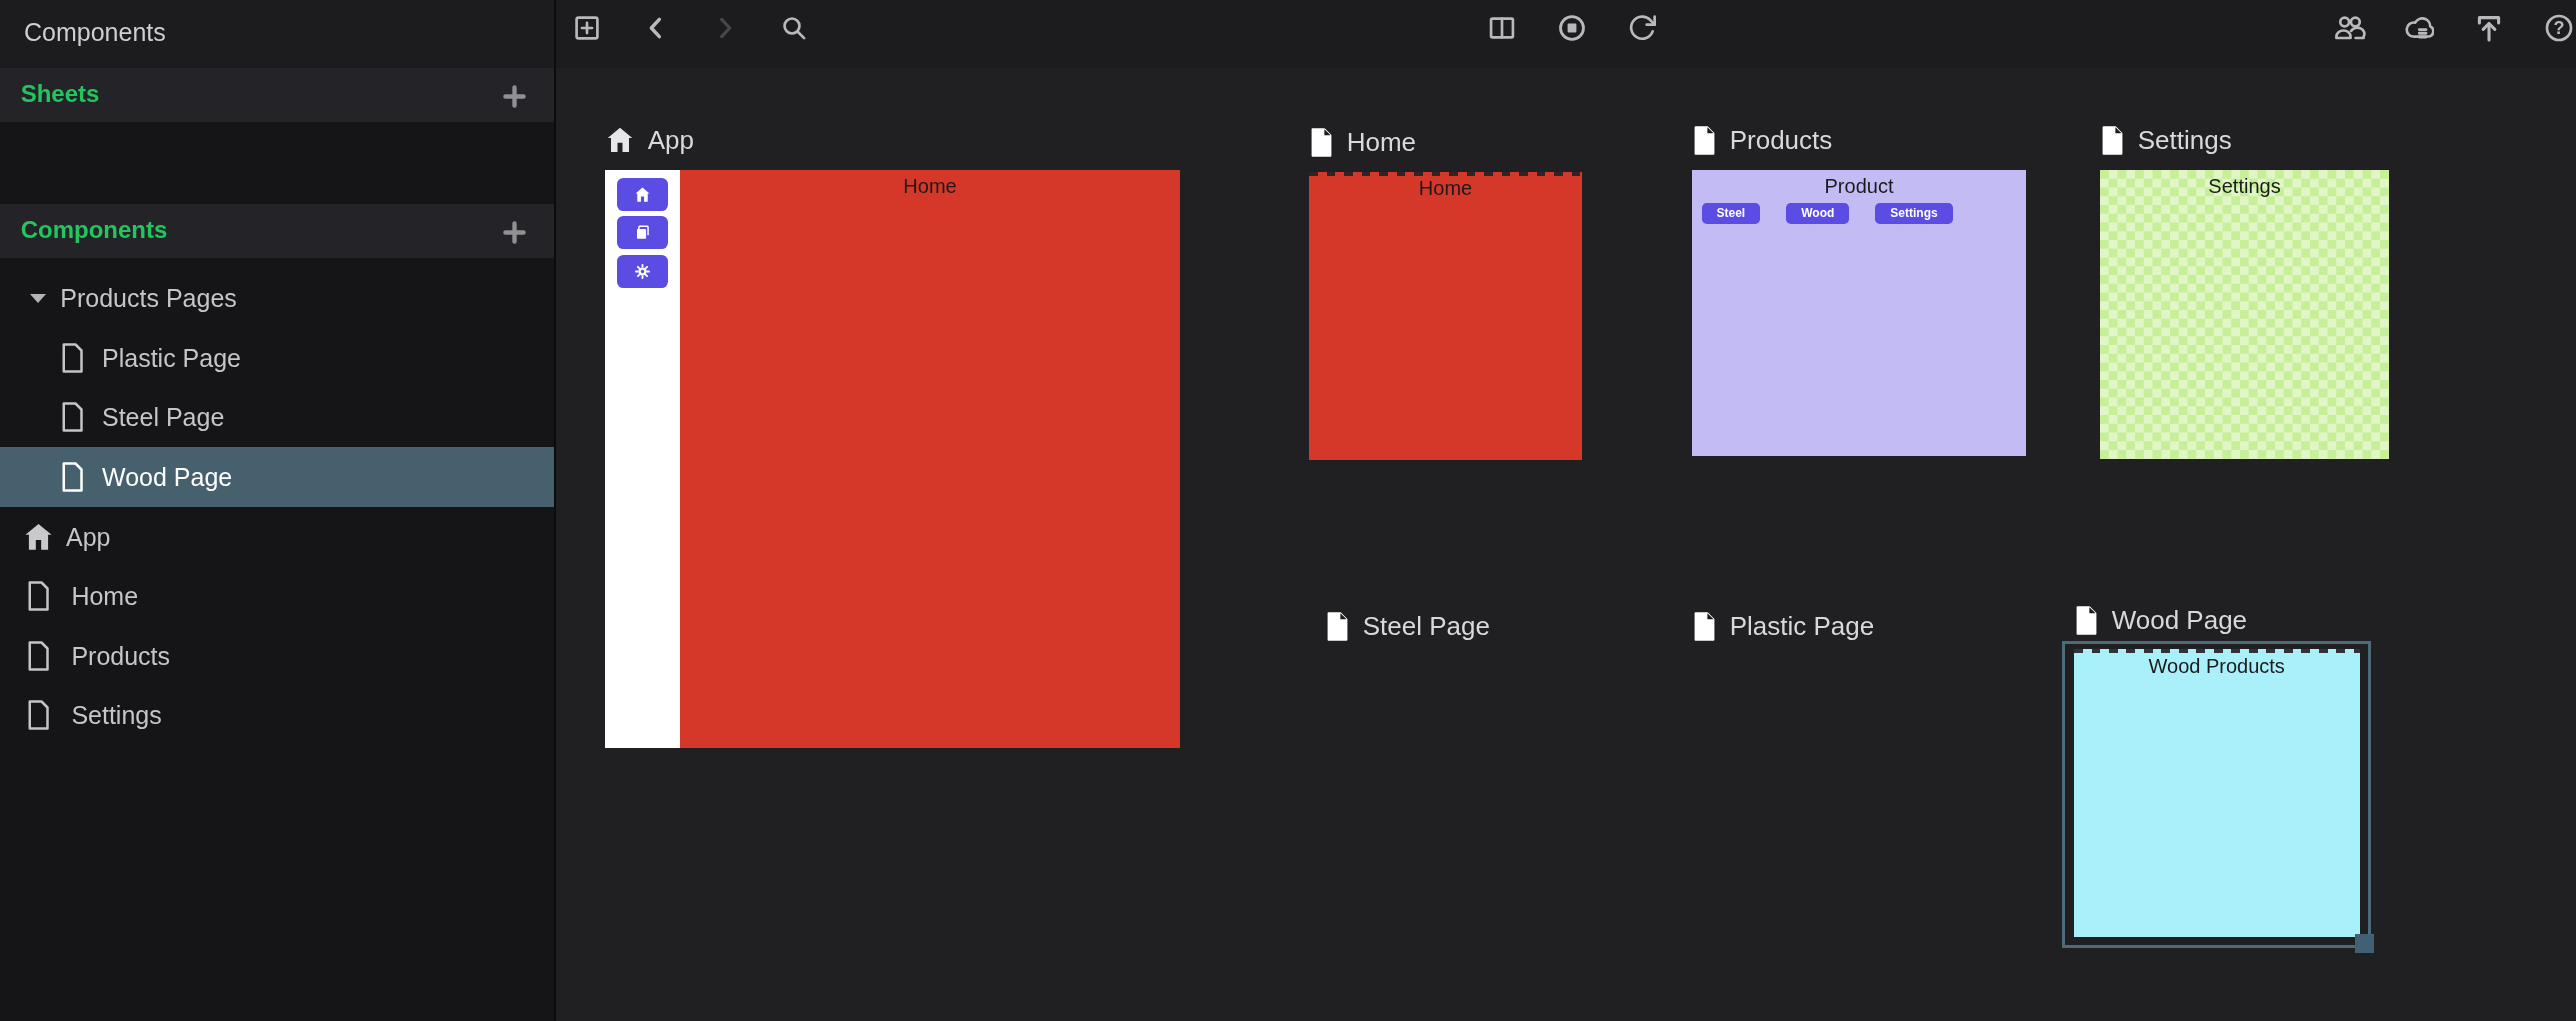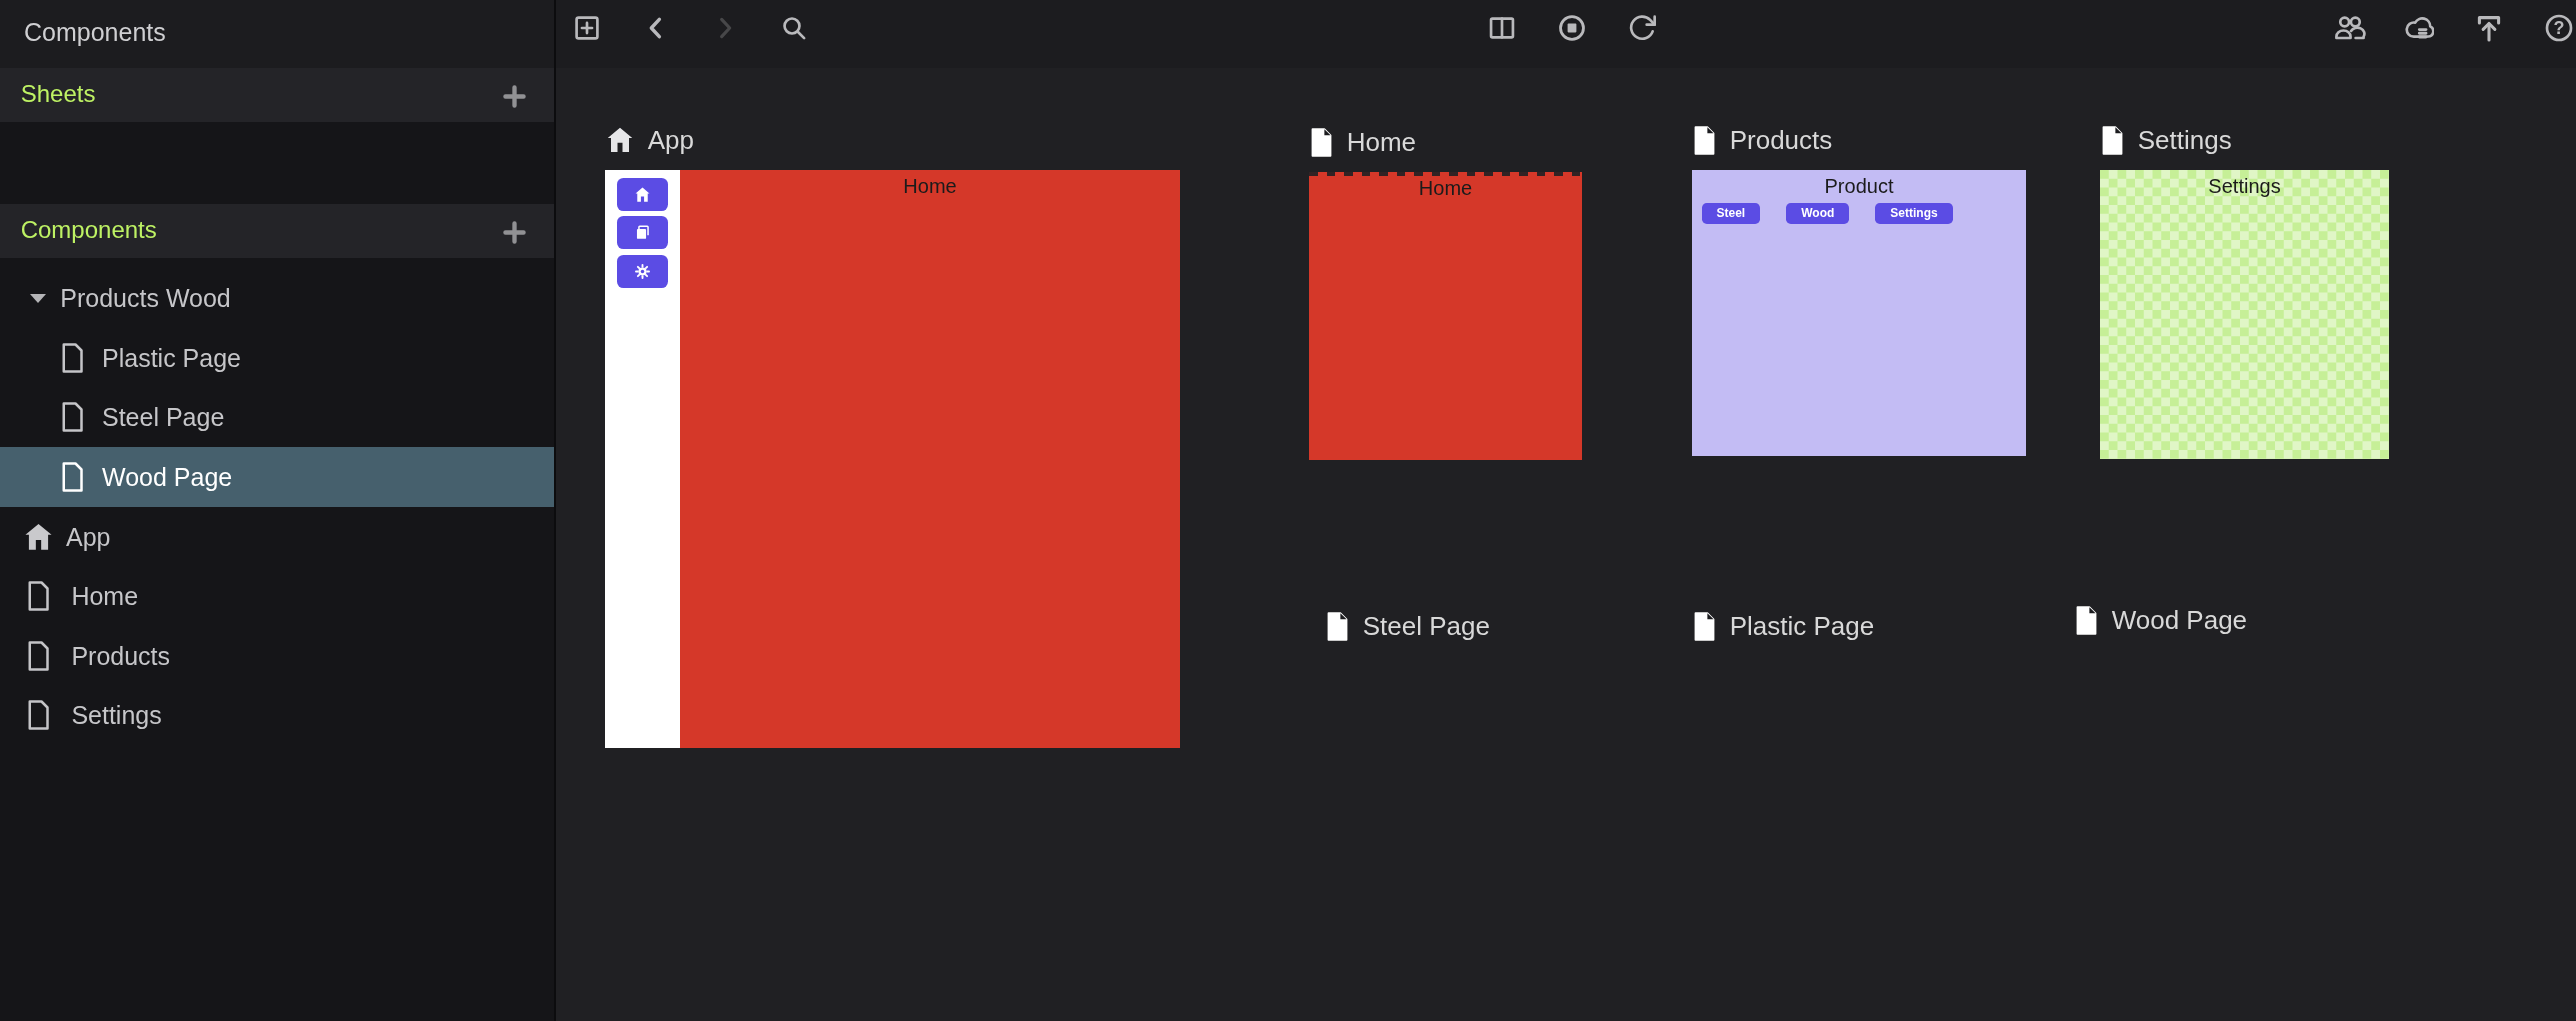--- a/index.html
+++ b/index.html
@@ -15,21 +15,21 @@
     display:flex; align-items:center; justify-content:center; cursor:pointer; }
   .tb-btn svg { width:32px; height:32px; }
   .stroke-i { fill:none; stroke:#b9b9bc; stroke-width:2; stroke-linecap:round; stroke-linejoin:round; }
   .stroke-dim { fill:none; stroke:#474749; stroke-width:2.4; stroke-linecap:round; stroke-linejoin:round; }
 
   .v-divider { position:absolute; left:554px; top:0; width:2.4px; height:1021px; background:#0c0c0e; z-index:6; }
 
   .sidebar { position:absolute; left:0; top:68px; width:554px; height:953px; background:#151518; z-index:4; }
   .side-header { position:absolute; left:0; width:554px; height:54px; background:#242428; }
   .side-header .hdr-label { position:absolute; left:20.7px; top:0; height:54px; line-height:52px;
-    font-size:24px; color:#bef264; }
+    font-size:24px; color:#22c55e;font-weight:bold; }
   .side-plus { position:absolute; right:22px; top:11px; width:35px; height:35px; border:none;
     background:transparent; cursor:pointer; display:flex; align-items:center; justify-content:center; }
   .side-plus svg { width:29px; height:29px; }
 
   .row { position:absolute; left:0; width:554px; height:60px; display:flex; align-items:center; cursor:pointer; }
   .row .lbl { font-size:25px; color:#c6c6c9; white-space:nowrap; }
   .row.selected { background:#46606d; }
   .row.selected .lbl { color:#ffffff; }
   .default-row { position:absolute; left:0; top:54px; width:554px; height:68px; background:#1a1a1d;
     display:flex; align-items:center; cursor:pointer; }
@@ -166,21 +166,21 @@
     <span class="hdr-label">Components</span>
     <button class="side-plus">
       <svg viewBox="0 0 24 24">
         <path d="M12 4.5v15M4.5 12h15" stroke="#919194" stroke-width="3.6" stroke-linecap="round"></path>
       </svg>
     </button>
   </div>
 
   <div class="row" style="top:200px">
     <span class="caret"></span>
-    <span class="lbl">Products Wood</span>
+    <span class="lbl">Products Pages</span>
   </div>
 
   <div class="row" style="top:260px">
     <svg class="ico-page-s" viewBox="0 0 20 24" style="margin-left:59px;margin-right:16px">
       <path d="M3 1.2 H12.4 L17.2 6 V22.8 H3 Z" fill="none" stroke="#c4c4c7" stroke-width="2" stroke-linejoin="round"></path>
     </svg>
     <span class="lbl">Plastic Page</span>
   </div>
 
   <div class="row" style="top:319px">
@@ -338,14 +338,20 @@
 </div>
 
 <div class="frame" style="left:2062px; top:600px; width:309px">
   <div class="frame-label" style="margin-left:12px; margin-bottom:0.8px">
     <svg viewBox="0 0 20 24" style="width:25px;height:29px">
       <path d="M2.5 1 H12.4 L17.5 6.1 V23 H2.5 Z" fill="#ffffff" stroke="#ffffff" stroke-width="1.4" stroke-linejoin="round"></path>
       <path d="M12.4 1 V6.1 H17.5 Z" fill="#1c1c1f"></path>
     </svg>
     <span class="flbl">Wood Page</span>
   </div>
+  <div class="selection-box">
+    <div class="page-canvas dashed-top" style="position: absolute; left: 8.7px; top: 5.6px; width: 286px; height: 288px; background-color: rgb(170, 240, 250);">
+      <div class="page-title">Wood Products</div>
+    </div>
+    <div class="resize-handle"></div>
+  </div>
 </div>
 
 
 </body></html>

